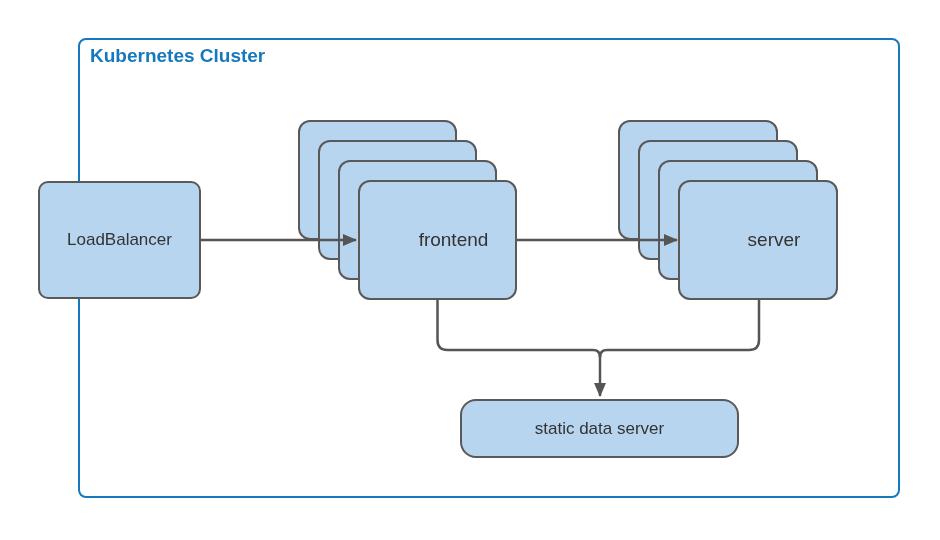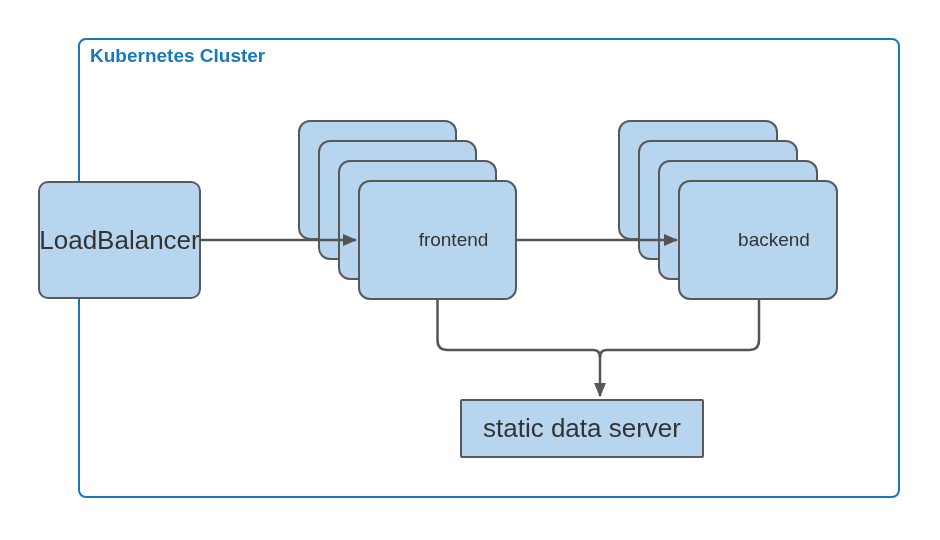--- a/index.html
+++ b/index.html
@@ -46,36 +46,36 @@
   }
   .node {
     position: absolute;
     background: var(--node-fill);
     border: 2.5px solid var(--node-border);
     box-sizing: border-box;
     display: flex;
     align-items: center;
     justify-content: center;
     color: var(--node-text);
-    font-size: 26px;
+    font-size: 17px;
     white-space: nowrap;
   }
   .node-loadbalancer {
     left: 38px;
     top: 181px;
     width: 163px;
     height: 118px;
     border-radius: 10px;
   }
   .node-static {
     left: 460px;
     top: 399px;
-    width: 244px;
+    width: 279px;
     height: 59px;
-    border-radius: 2px;
+    border-radius: 16px;
   }
   .stack {
     position: absolute;
   }
   .stack-frontend { left: 298px; top: 120px; width: 219px; height: 180px; }
   .stack-backend  { left: 618px; top: 120px; width: 220px; height: 180px; }
   .stack .layer {
     position: absolute;
     background: var(--node-fill);
     border: 2.5px solid var(--node-border);
@@ -133,21 +133,21 @@
     <div class="layer">
       <span>frontend</span>
     </div>
   </div>
 
   <div class="stack stack-backend">
     <div class="layer"></div>
     <div class="layer"></div>
     <div class="layer"></div>
     <div class="layer">
-      <span>backend</span>
+      <span>server</span>
     </div>
   </div>
 
   <div class="node node-static">
     <span>static data server</span>
   </div>
 
   <svg class="connectors" viewBox="0 0 940 540" xmlns="http://www.w3.org/2000/svg">
     <defs>
       <marker id="arrowhead" viewBox="0 0 14 12" refX="13" refY="6" markerWidth="14" markerHeight="12" orient="auto" markerUnits="userSpaceOnUse">

